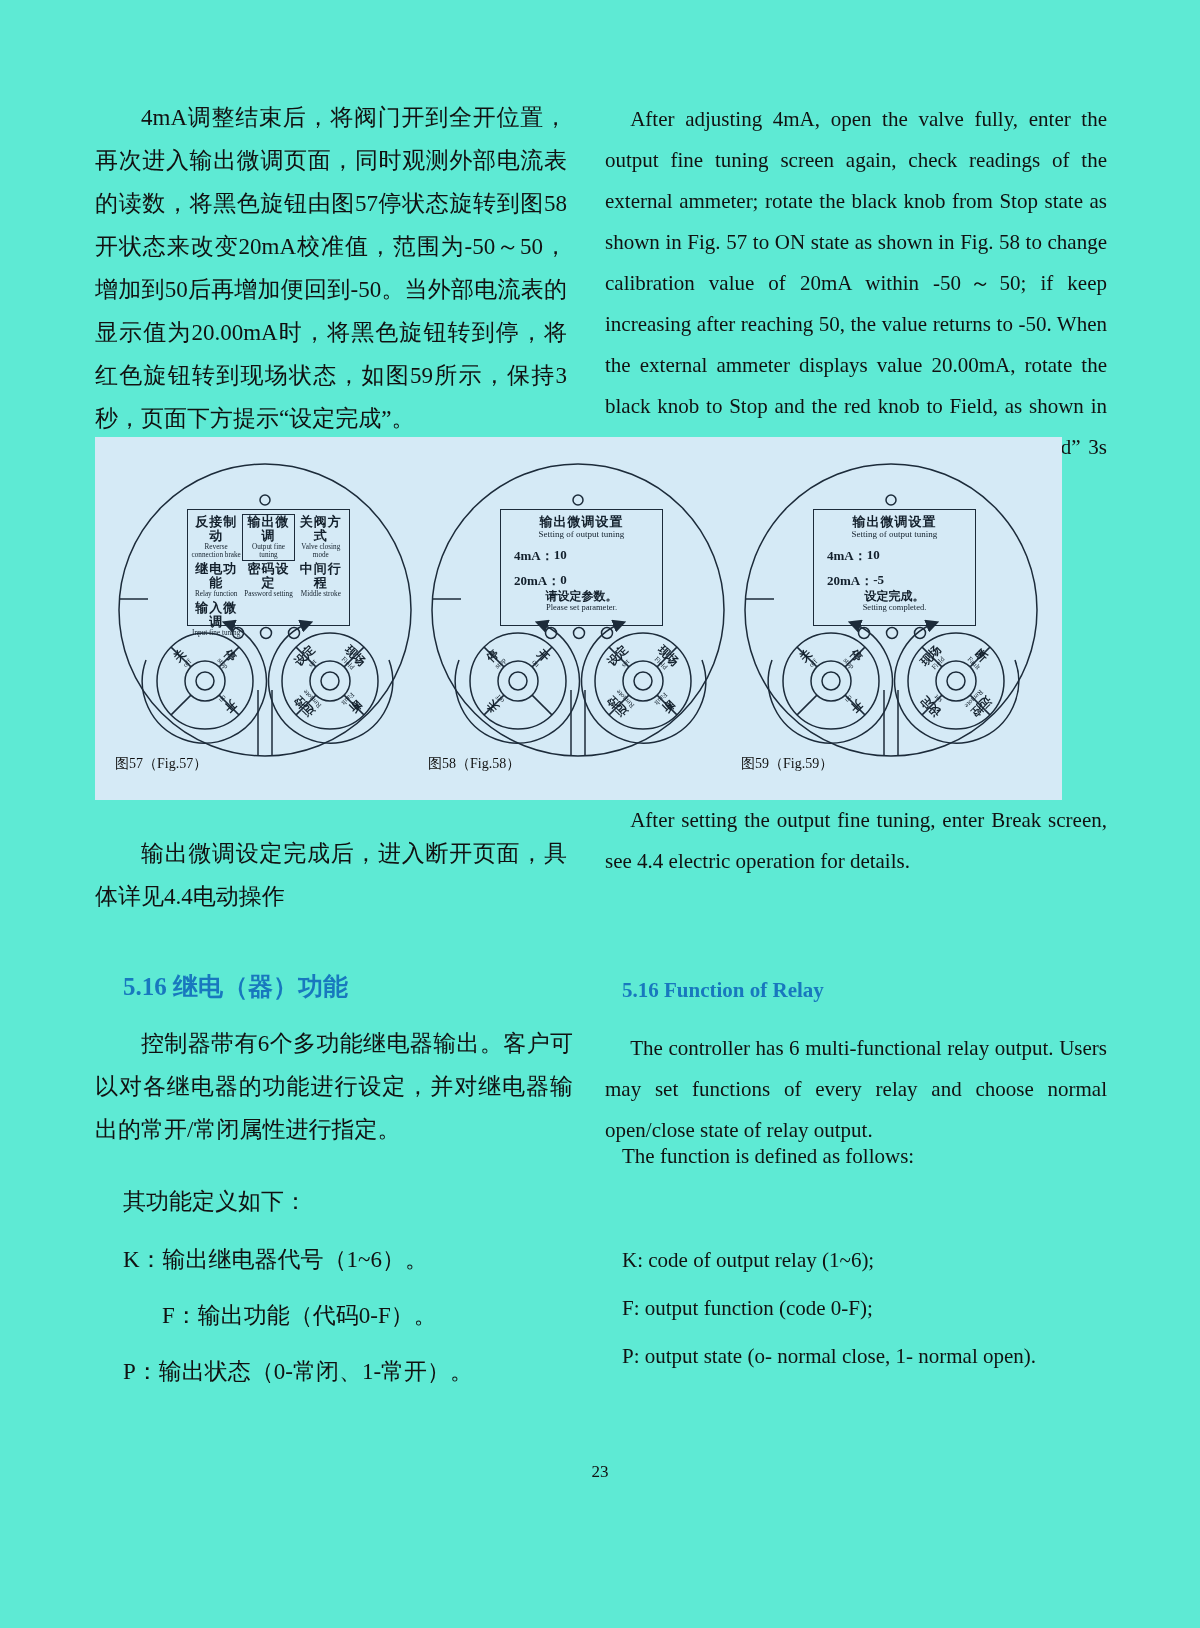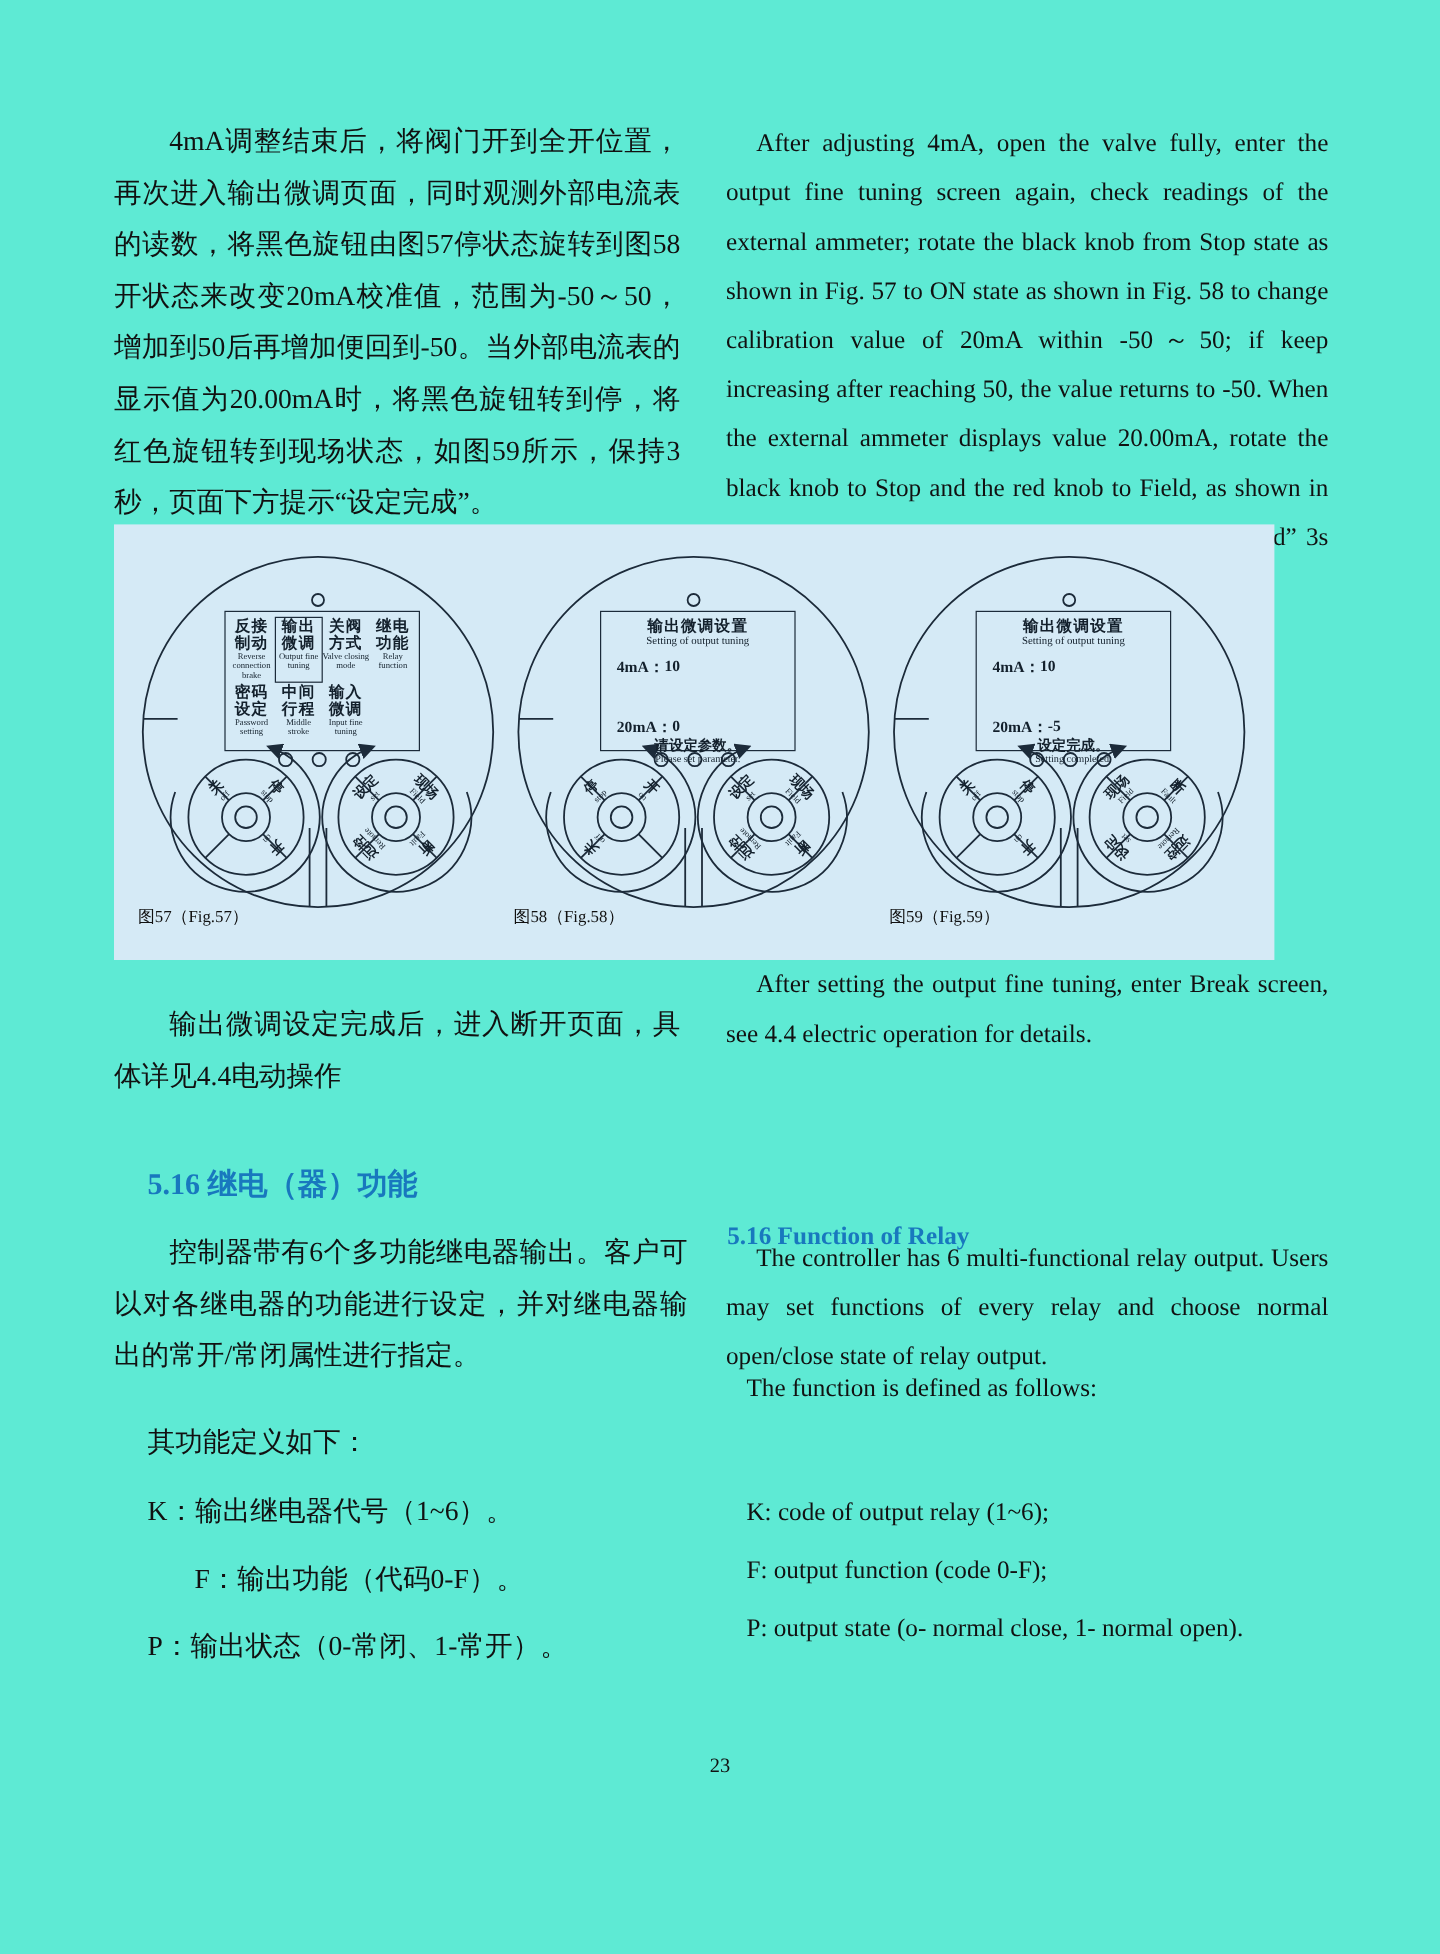--- a/index.html
+++ b/index.html
@@ -22,31 +22,31 @@
   .ln { stroke:#1c2b3a; stroke-width:1.5; fill:none; }
   svg text { fill:#13202c; stroke:none; text-anchor:middle;
              font-family:"Liberation Serif","DejaVu Serif",serif; }
   .kcn { font-size:11.5px; font-weight:600; }
   .ken { font-size:7.2px; }
 
   .panel {
     position:absolute; left:72px; top:64px; width:163px; height:117px;
     border:1.6px solid #1c2b3a; box-sizing:border-box; color:#13202c;
   }
-  .menu-grid { display:grid; grid-template-columns:1fr 1fr 1fr 1fr; padding:4px 2px 0 2px; }
+  .menu-grid { display:grid; grid-template-columns:1fr 1fr 1fr; padding:4px 2px 0 2px; }
   .menu-cell { text-align:center; padding:1px 0 2px 0; }
   .menu-cell.selected { outline:1.4px solid #1c2b3a; outline-offset:-1px; }
   .mi-cn { font-size:13px; font-weight:700; line-height:14px; letter-spacing:1px; }
   .mi-en { font-size:7.2px; line-height:8px; }
 
   .p-title-cn { font-size:13px; font-weight:700; text-align:center; margin-top:5px; letter-spacing:1px; line-height:14px; }
   .p-title-en { font-size:9px; text-align:center; line-height:10px; }
   .p-row { display:flex; justify-content:flex-start; font-size:13px; font-weight:600; padding:0 26px 0 13px; }
   .p-row.r1 { margin-top:8px; }
-  .p-row.r2 { margin-top:32px; }
+  .p-row.r2 { margin-top:7px; }
   .p-msg-cn { font-size:12px; font-weight:700; text-align:center; line-height:13px; }
   .p-msg-en { font-size:8.5px; text-align:center; line-height:9px; }
 
   .caption { position:absolute; top:310px; left:0; width:100%; text-align:left; font-size:14px; color:#111; }
   .pagenum { width:100%; text-align:center; font-size:17px; }
 </style>
 </head>
 <body>
 
 <div class="page">
@@ -345,21 +345,21 @@
         <div class="p-msg-en">Setting completed.</div>
       </div>
       <div class="caption">图59（Fig.59）</div>
     </div>
   </div>
 
   <div class="abs cn ind2" style="left:95px; top:832px; width:472px;">输出微调设定完成后，进入断开页面，具体详见4.4电动操作</div>
   <div class="abs en ind1" style="left:605px; top:800px; width:502px;">After setting the output fine tuning, enter Break screen, see 4.4 electric operation for details.</div>
 
   <div class="abs blue-h" style="left:123px; top:970px; font-size:25px;">5.16 继电（器）功能</div>
-  <div class="abs blue-h" style="left:606px; top:978px; font-size:21px;margin-top:40px;">5.16 Function of Relay</div>
+  <div class="abs blue-h" style="left:622px; top:978px; font-size:21px;">5.16 Function of Relay</div>
 
   <div class="abs cn ind2" style="left:95px; top:1022px; width:478px;">控制器带有6个多功能继电器输出。客户可以对各继电器的功能进行设定，并对继电器输出的常开/常闭属性进行指定。</div>
   <div class="abs en ind1" style="left:605px; top:1028px; width:502px;">The controller has 6 multi-functional relay output. Users may set functions of every relay and choose normal open/close state of relay output.</div>
 
   <div class="abs cn" style="left:123px; top:1180px;">其功能定义如下：</div>
   <div class="abs cn" style="left:123px; top:1238px;">K：输出继电器代号（1~6）。</div>
   <div class="abs cn" style="left:123px; top:1294px;margin-left:39px;">F：输出功能（代码0-F）。</div>
   <div class="abs cn" style="left:123px; top:1350px;">P：输出状态（0-常闭、1-常开）。</div>
 
   <div class="abs en" style="left:622px; top:1136px;">The function is defined as follows:</div>

